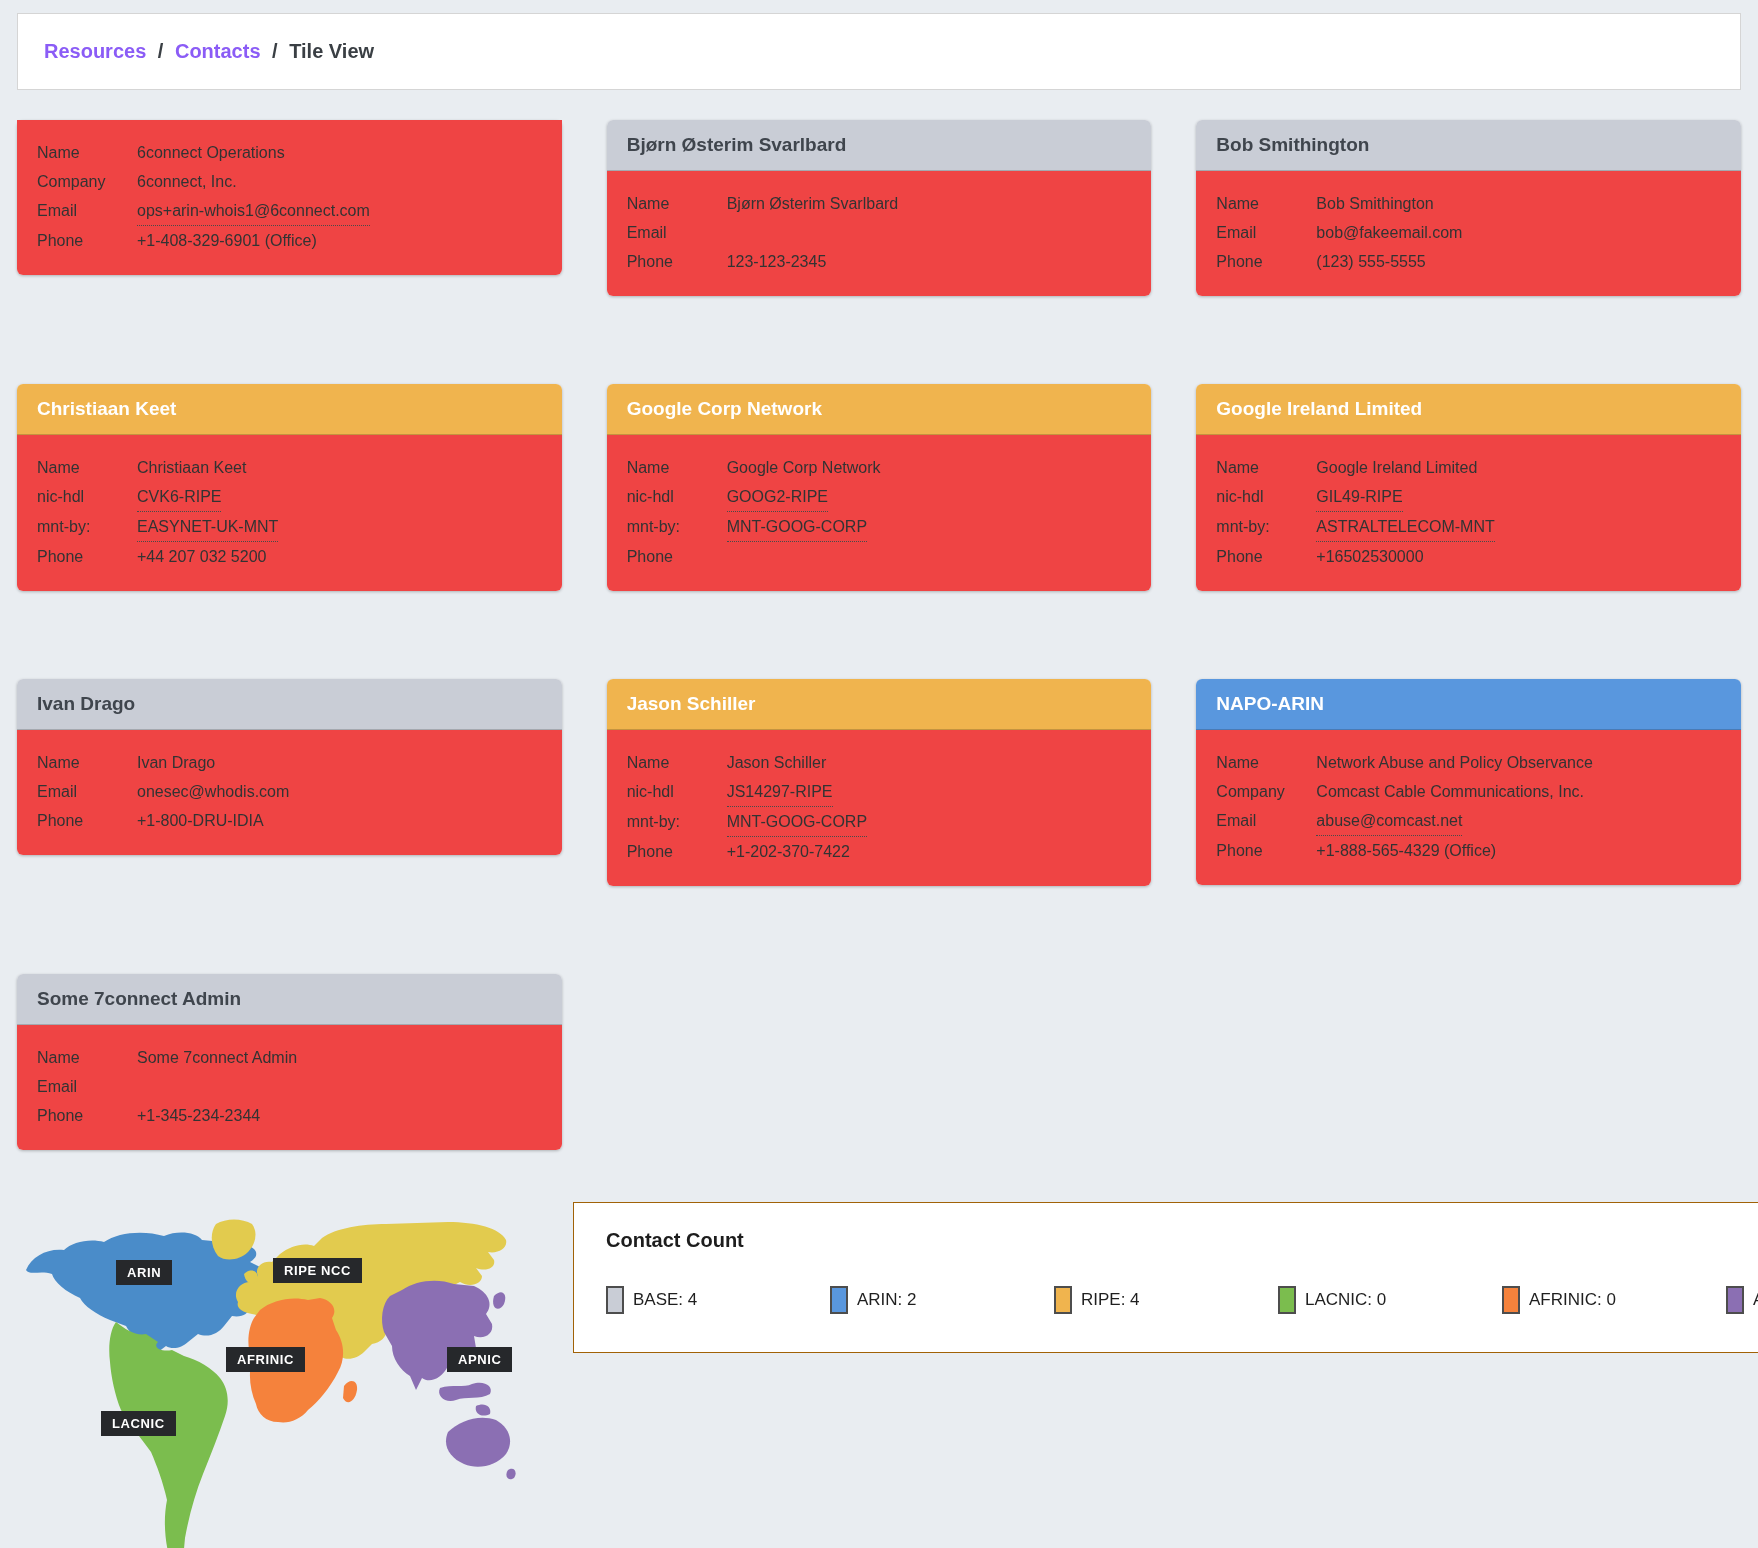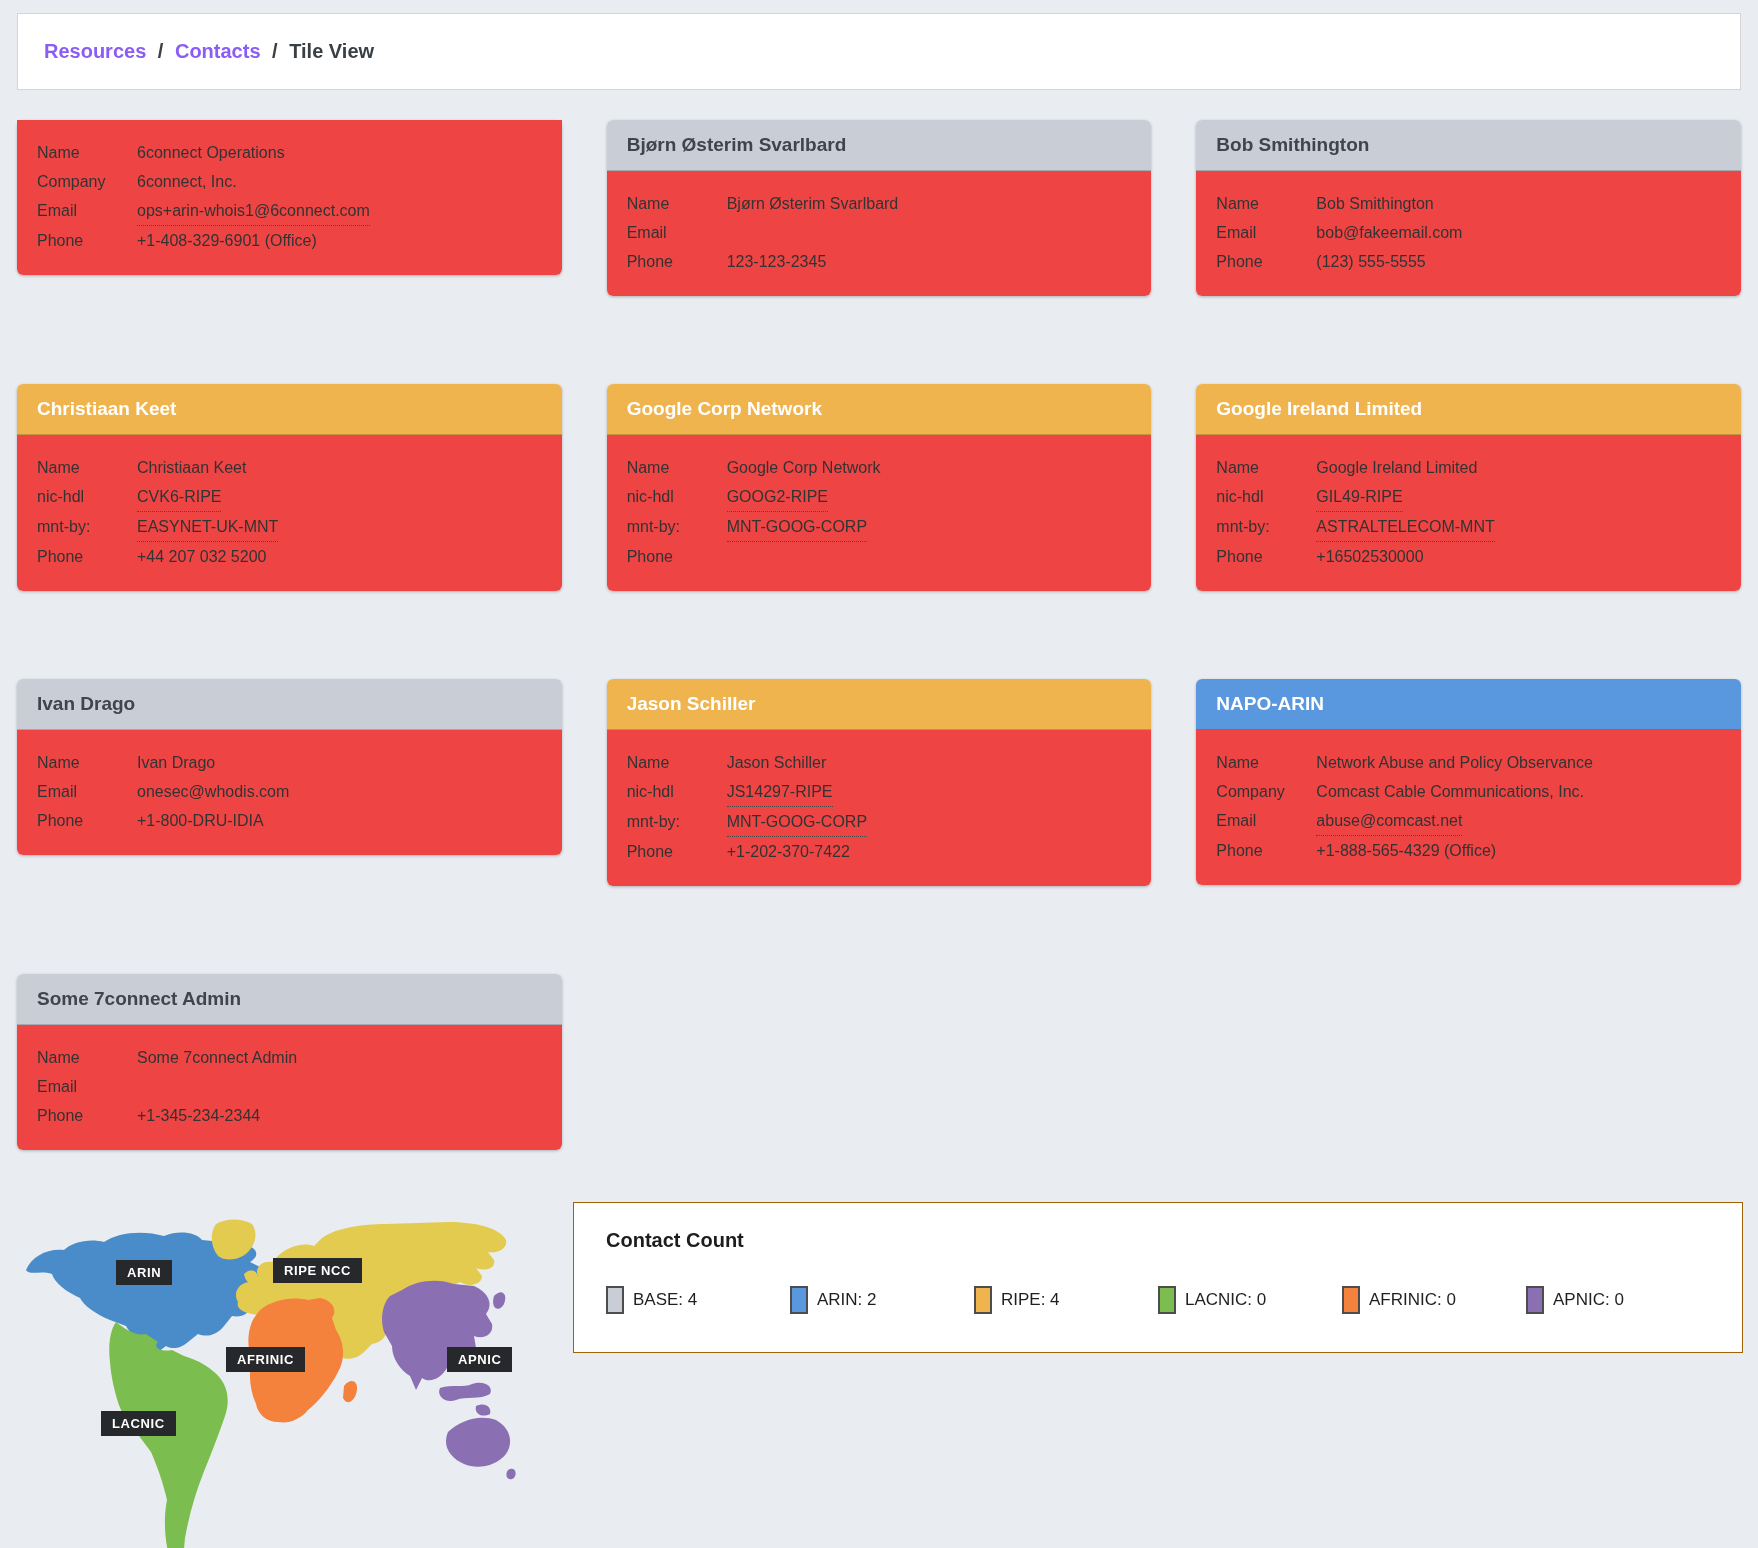--- a/index.html
+++ b/index.html
@@ -120,21 +120,21 @@
     font-weight: bold;
     color: #1d1d1d;
     margin: 0 0 34px 0;
   }
   .legend-row {
     display: flex;
   }
   .legend-item {
     display: flex;
     align-items: center;
-    width: 184px;
+    width: 224px;
     flex: 0 0 auto;
   }
   .legend-swatch {
     width: 14px;
     height: 24px;
     border: 2px solid #4d4d4d;
     margin-right: 9px;
     flex: 0 0 auto;
   }
   .legend-label {

